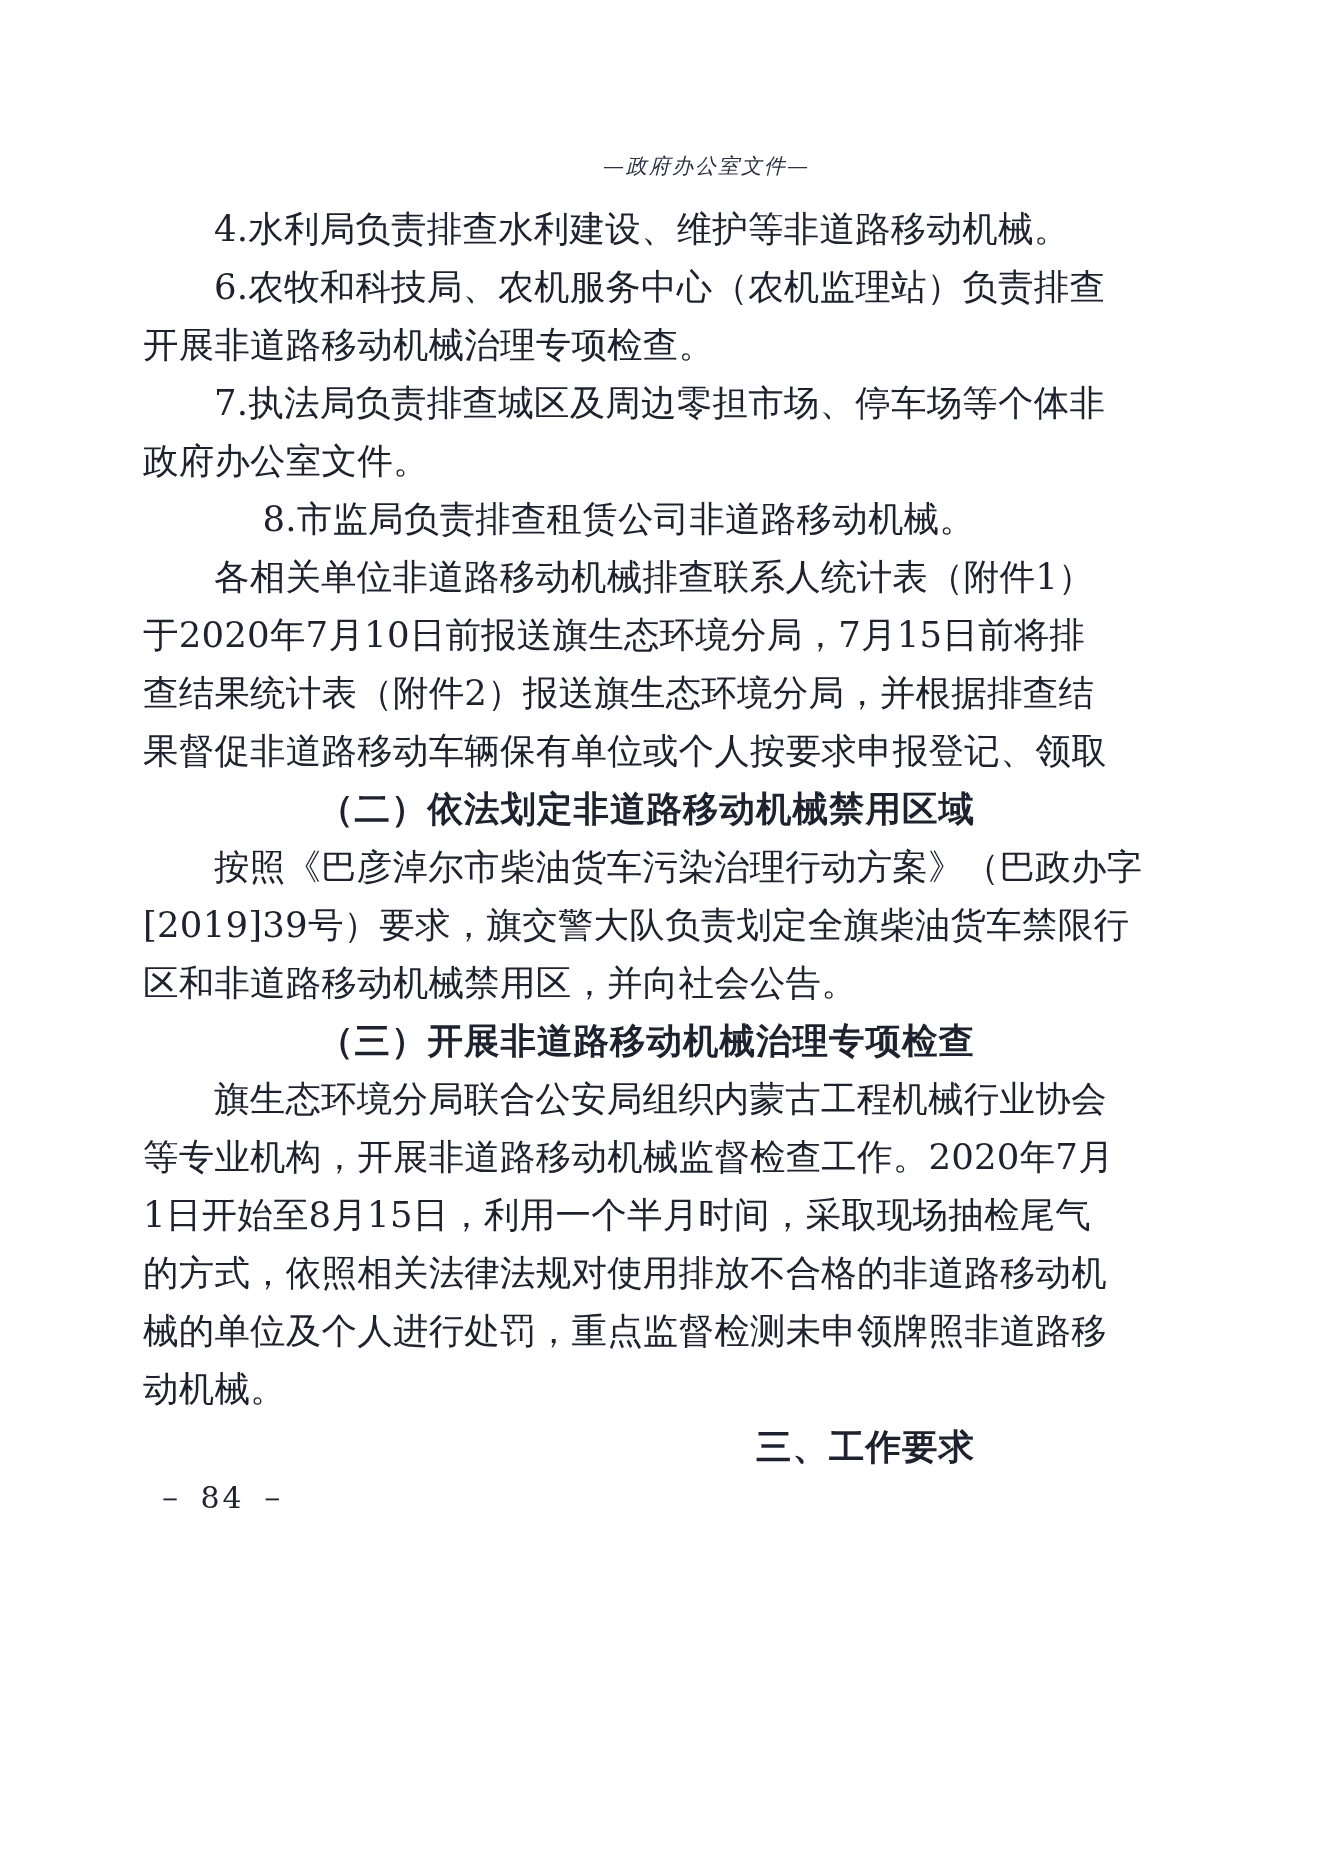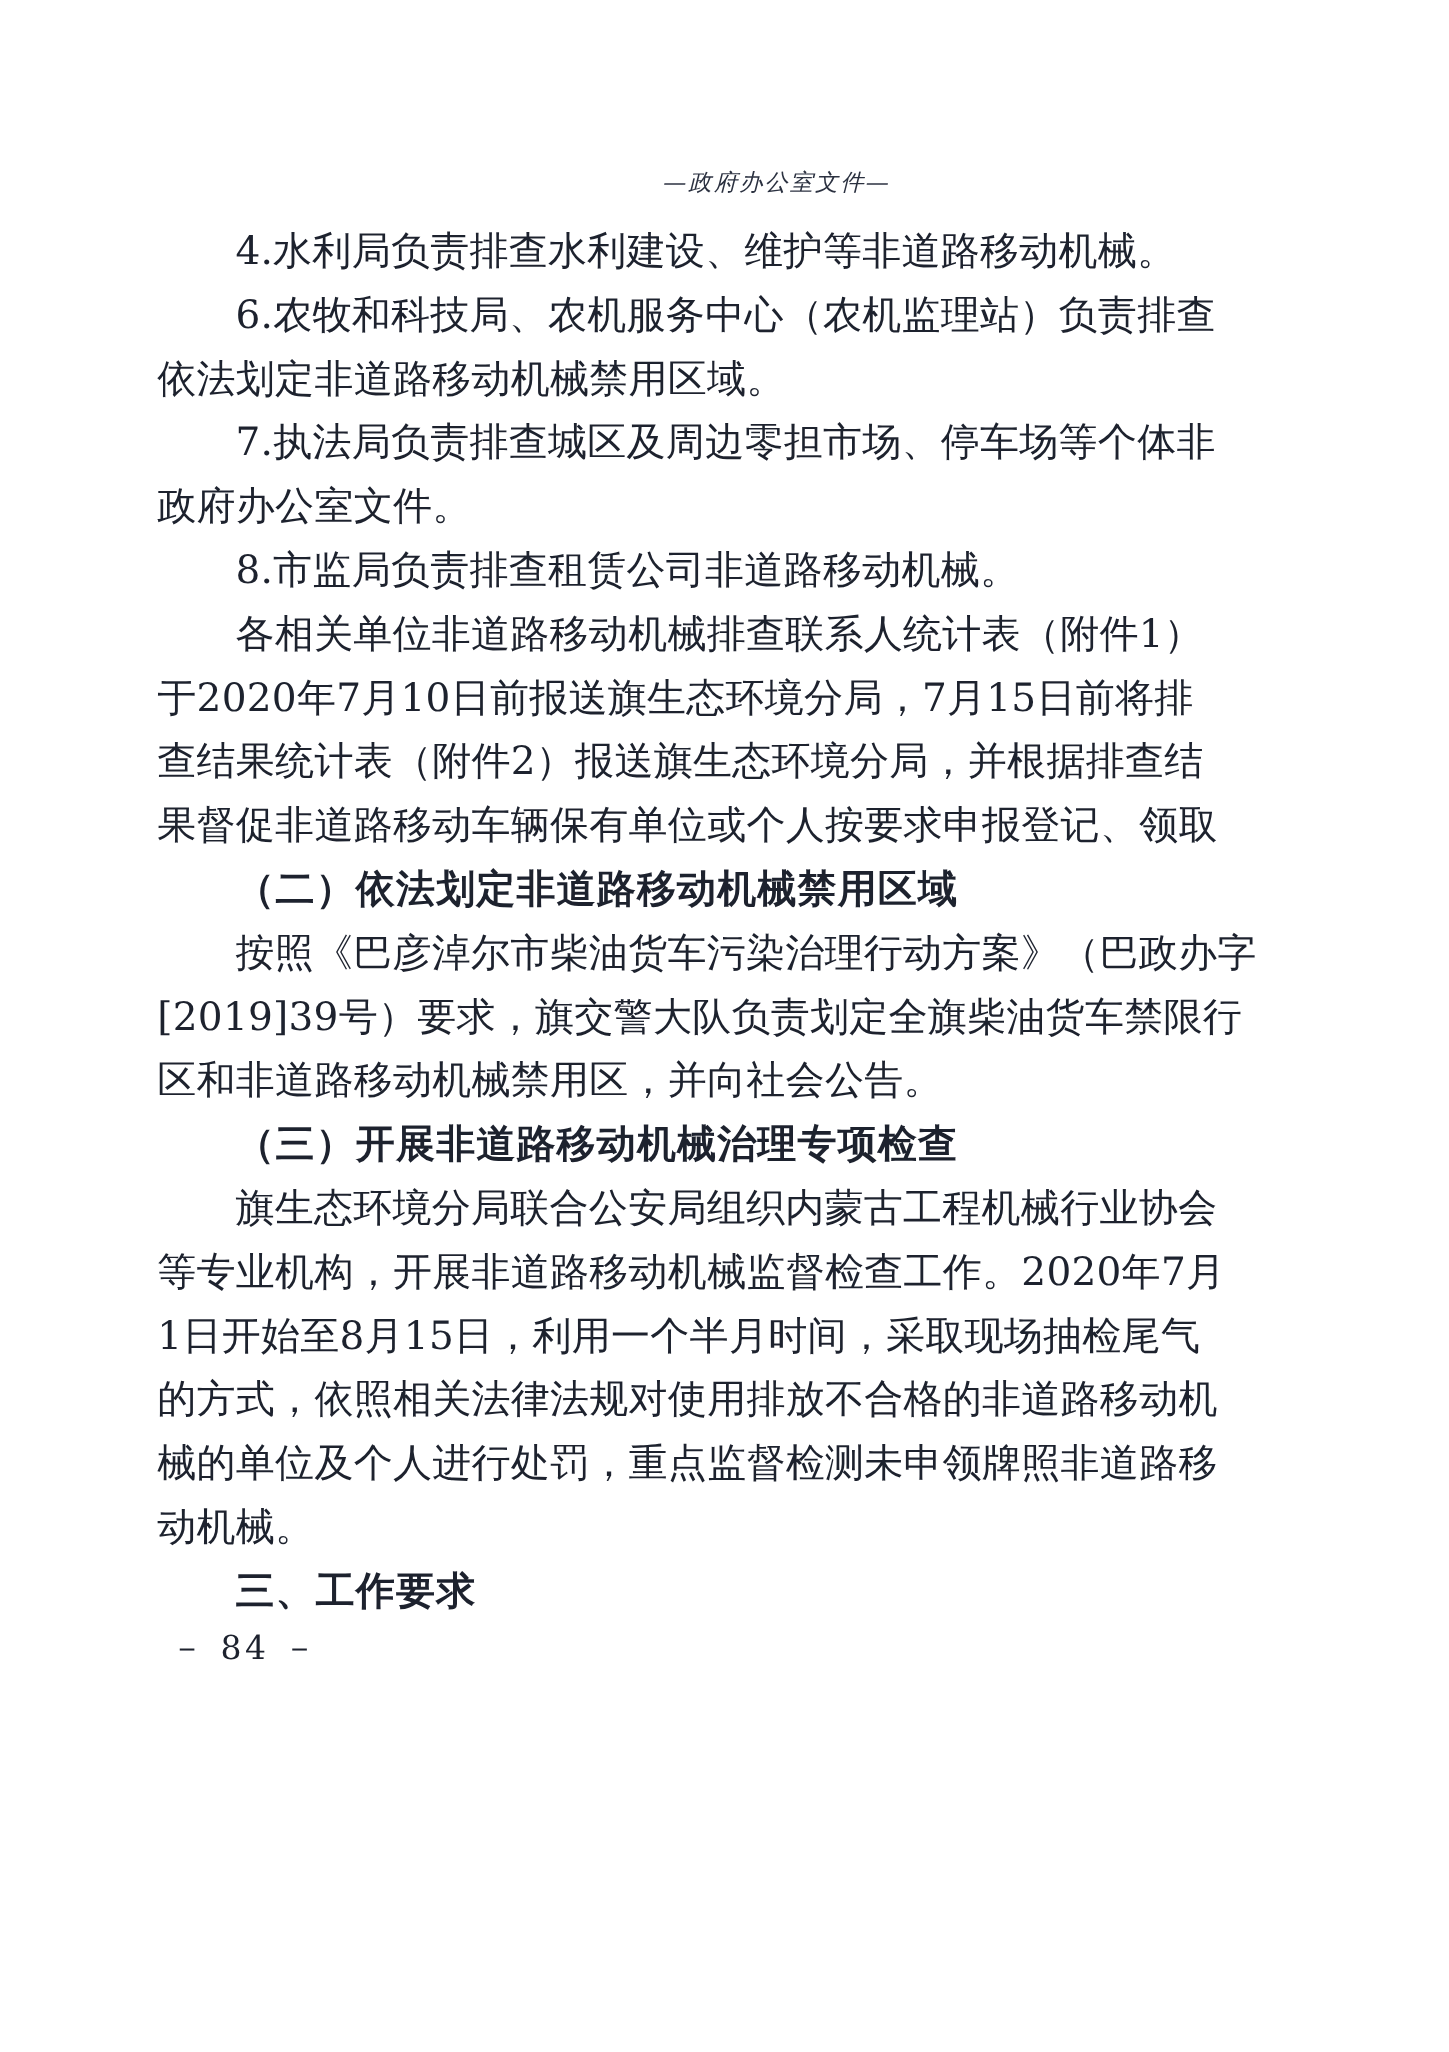--- a/index.html
+++ b/index.html
@@ -57,21 +57,21 @@
     font-family: "DejaVu Serif", "Liberation Serif", serif;
   }
 
   
   .line.just {
     display: flex;
     justify-content: space-between;
   }
   .line.just > span { display: inline-block; }
 
-  .line.indent { padding-left: 71px; }
+  .line.indent { padding-left: 71px; text-align: right; }
 
   .line.bold {
     font-weight: bold;
     letter-spacing: 1px;
   }
 
   
   .page-number {
     position: absolute;
     left: 143px;
@@ -115,21 +115,21 @@
         <span>机</span>
         <span>监</span>
         <span>理</span>
         <span>站</span>
         <span>）</span>
         <span>负</span>
         <span>责</span>
         <span>排</span>
         <span>查</span>
       </div>
-      <div class="line">依法划定非道路移动机械禁用区域。</div>
+      <div class="line">开展非道路移动机械治理专项检查。</div>
       <div class="line indent just">
         <span>7</span>
         <span>.</span>
         <span>执</span>
         <span>法</span>
         <span>局</span>
         <span>负</span>
         <span>责</span>
         <span>排</span>
         <span>查</span>

